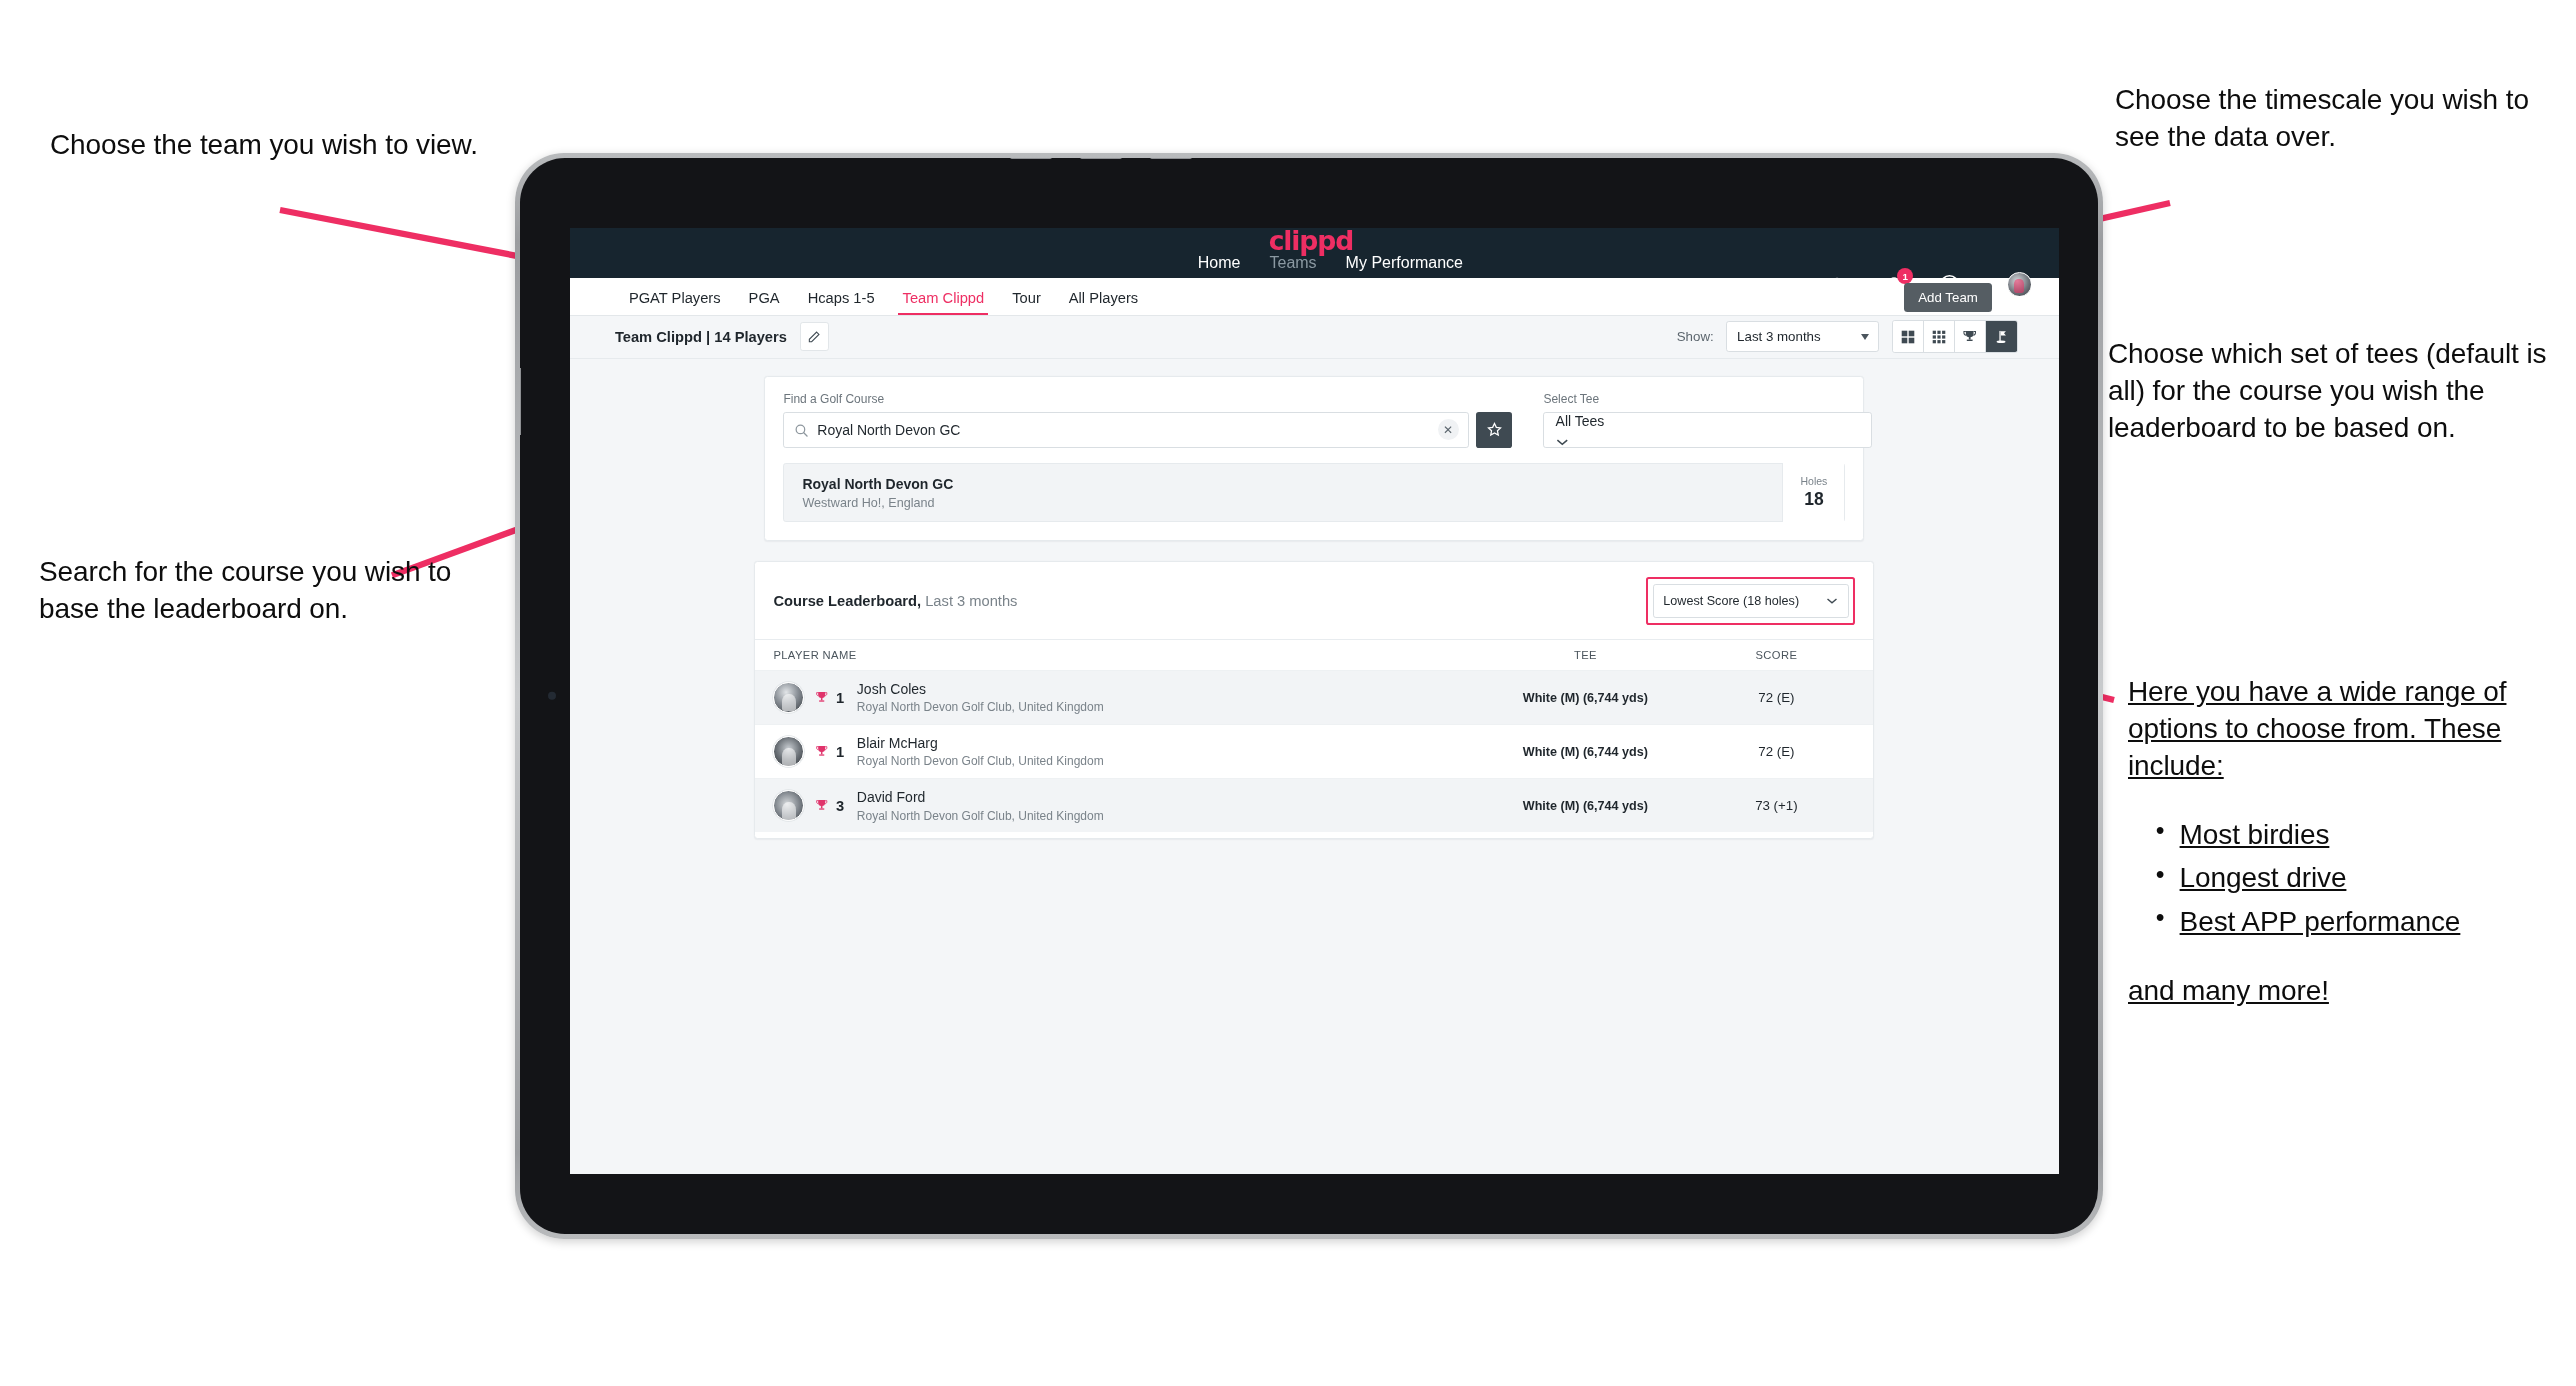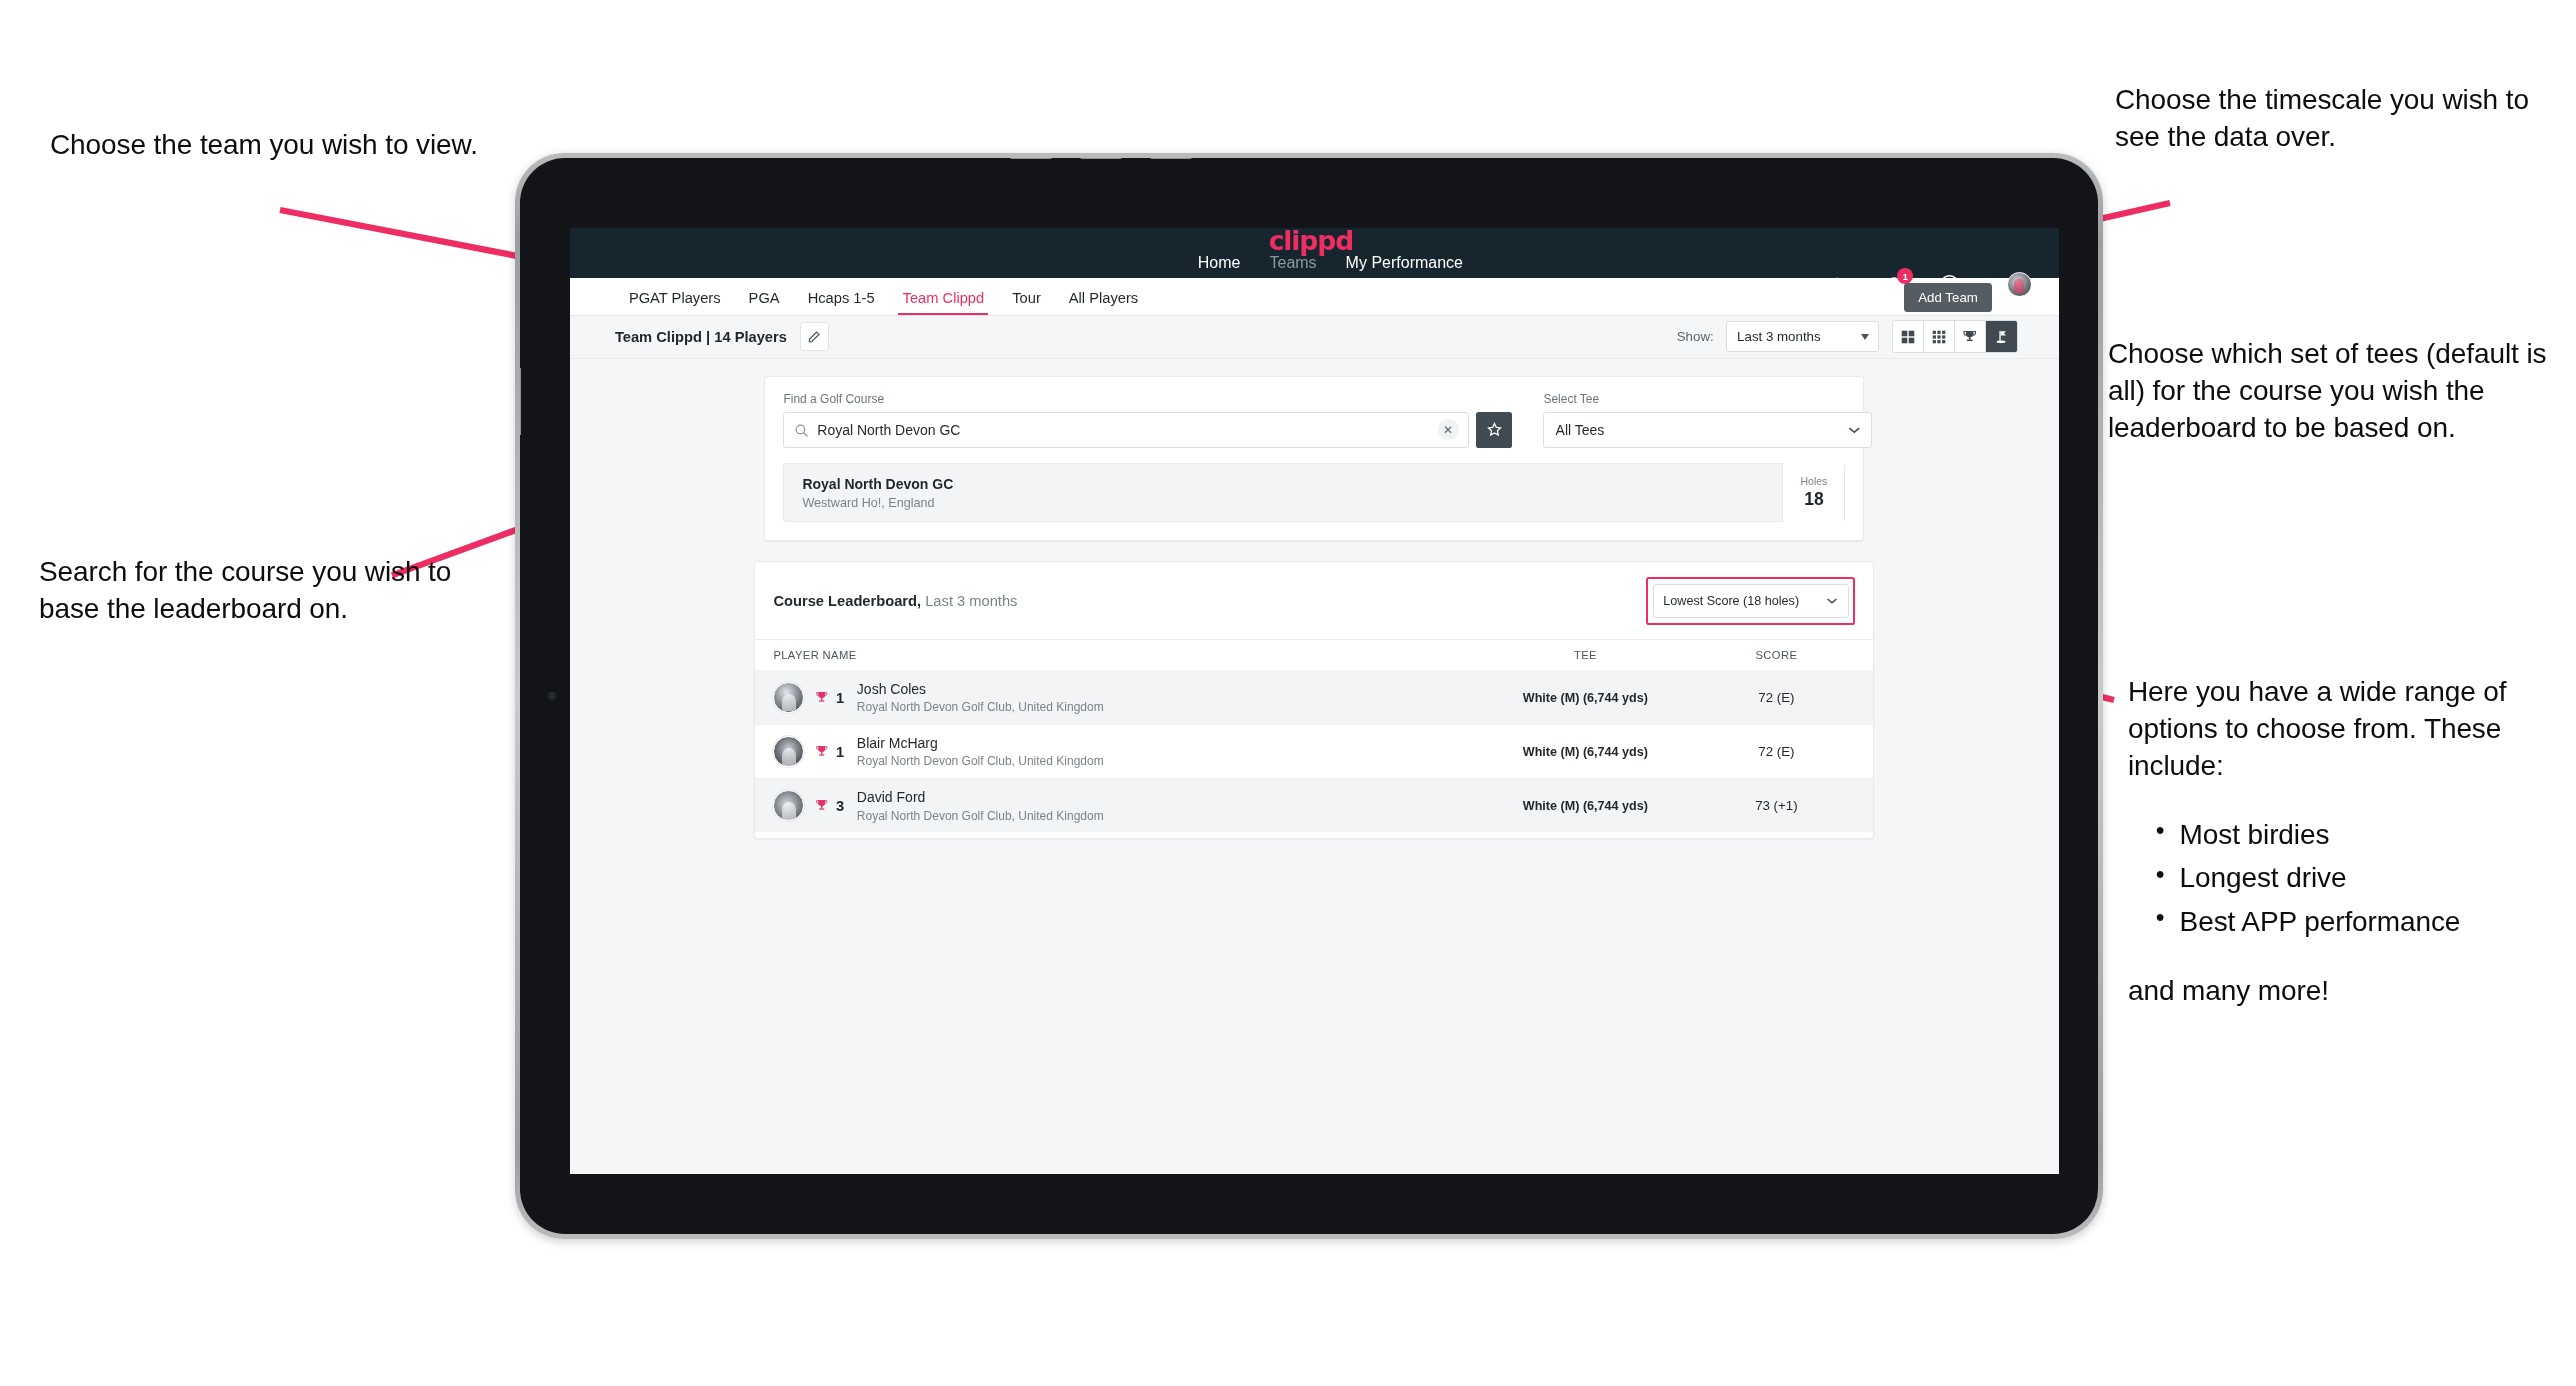--- a/index.html
+++ b/index.html
@@ -17,21 +17,21 @@
     color: #0d0d0d;
     font-size: 28px;
     line-height: 1.33;
     font-family: "Liberation Sans", sans-serif;
     letter-spacing: -0.1px;
   }
   .anno-a { left: 50px;  top: 126px;  width: 434px; }
   .anno-b { left: 39px;  top: 553px;  width: 434px; }
   .anno-c { left: 2115px; top: 81px; width: 448px; }
   .anno-d { left: 2108px; top: 335px; width: 468px; }
-  .anno-e { left: 2128px; top: 673px; width: 448px; }
+  .anno-e { left: 2128px; top: 673px; width: 448px; text-decoration: underline; }
   .anno-e .lead { margin: 0; }
   .bullets { margin: 31px 0 0 25px; list-style: none; }
   .bullets li { position: relative; padding-left: 26.6px; margin-bottom: 6.3px; }
   .bullets li:before {
     content: "\2022"; position: absolute; left: 2.8px; top: -1.4px; font-size: 25px;
   }
   .tail { margin-top: 32px; }
 
   
   .arrow-svg { position: absolute; left: 0; top: 0; width: 2576px; height: 1386px; pointer-events: none; }
@@ -186,22 +186,22 @@
     display: flex; align-items: center; justify-content: center;
     font-size: 12px; color: #5c666e;
   }
   .star-btn {
     width: 36px; height: 36px; background: #3f4a52; border-radius: 2.8px;
     display: flex; align-items: center; justify-content: center; margin-left: 7px;
   }
   .tee-field { margin-left: 31px; }
   .tee-select {
     width: 329px; height: 36px; border: 0.7px solid #d9dee2; border-radius: 2.8px;
-    background: #fff; display: flex; align-items: center; padding: 0 11.2px;
-    font-size: 14px; color: #1f262c;
+    background: #fff; display: flex; padding: 0 11.2px;
+    font-size: 14px; color: #1f262c; flex-direction: column;
   }
   .tee-select .sel-val { flex: 1; }
 
   .result-row {
     margin-top: 15.4px; height: 59px; background: #f2f4f6;
     border: 0.7px solid #e6eaed; border-radius: 2.8px;
     display: flex; align-items: center; padding: 0 0 0 18px;
   }
   .course-name { font-size: 14px; font-weight: 700; color: #1f262c; }
   .course-loc { font-size: 12.6px; color: #7a838a; margin-top: 3.5px; }

